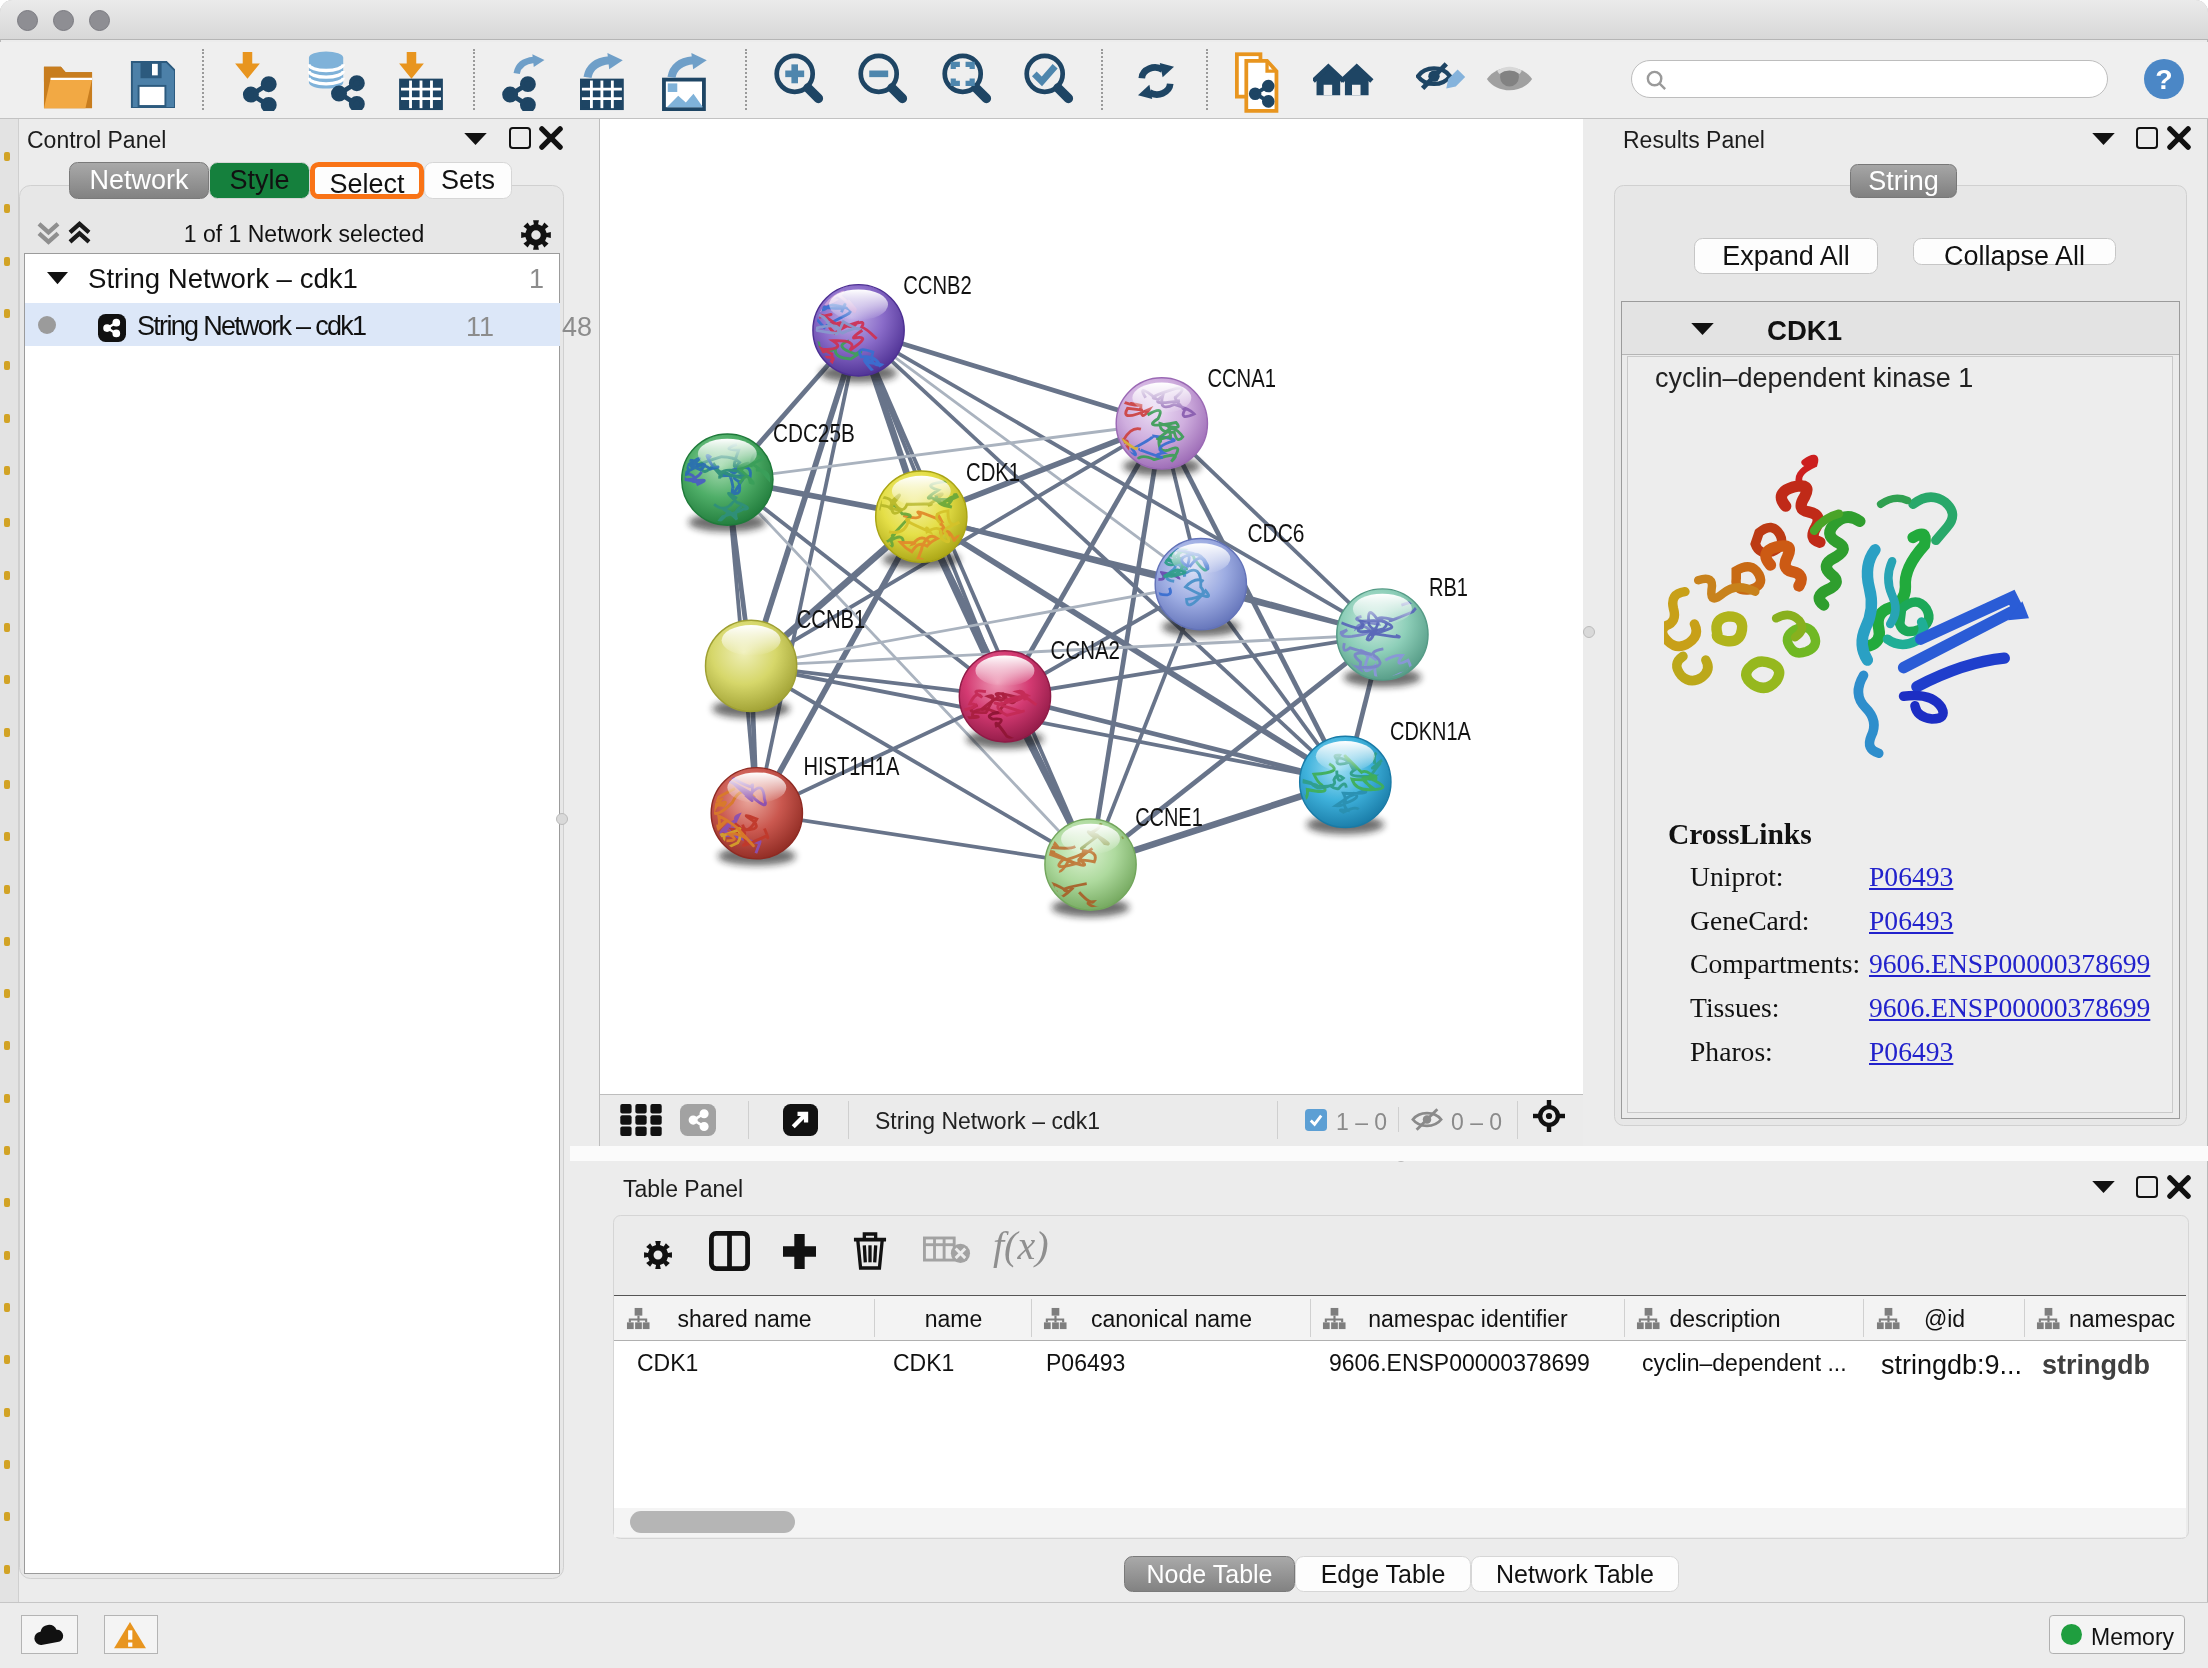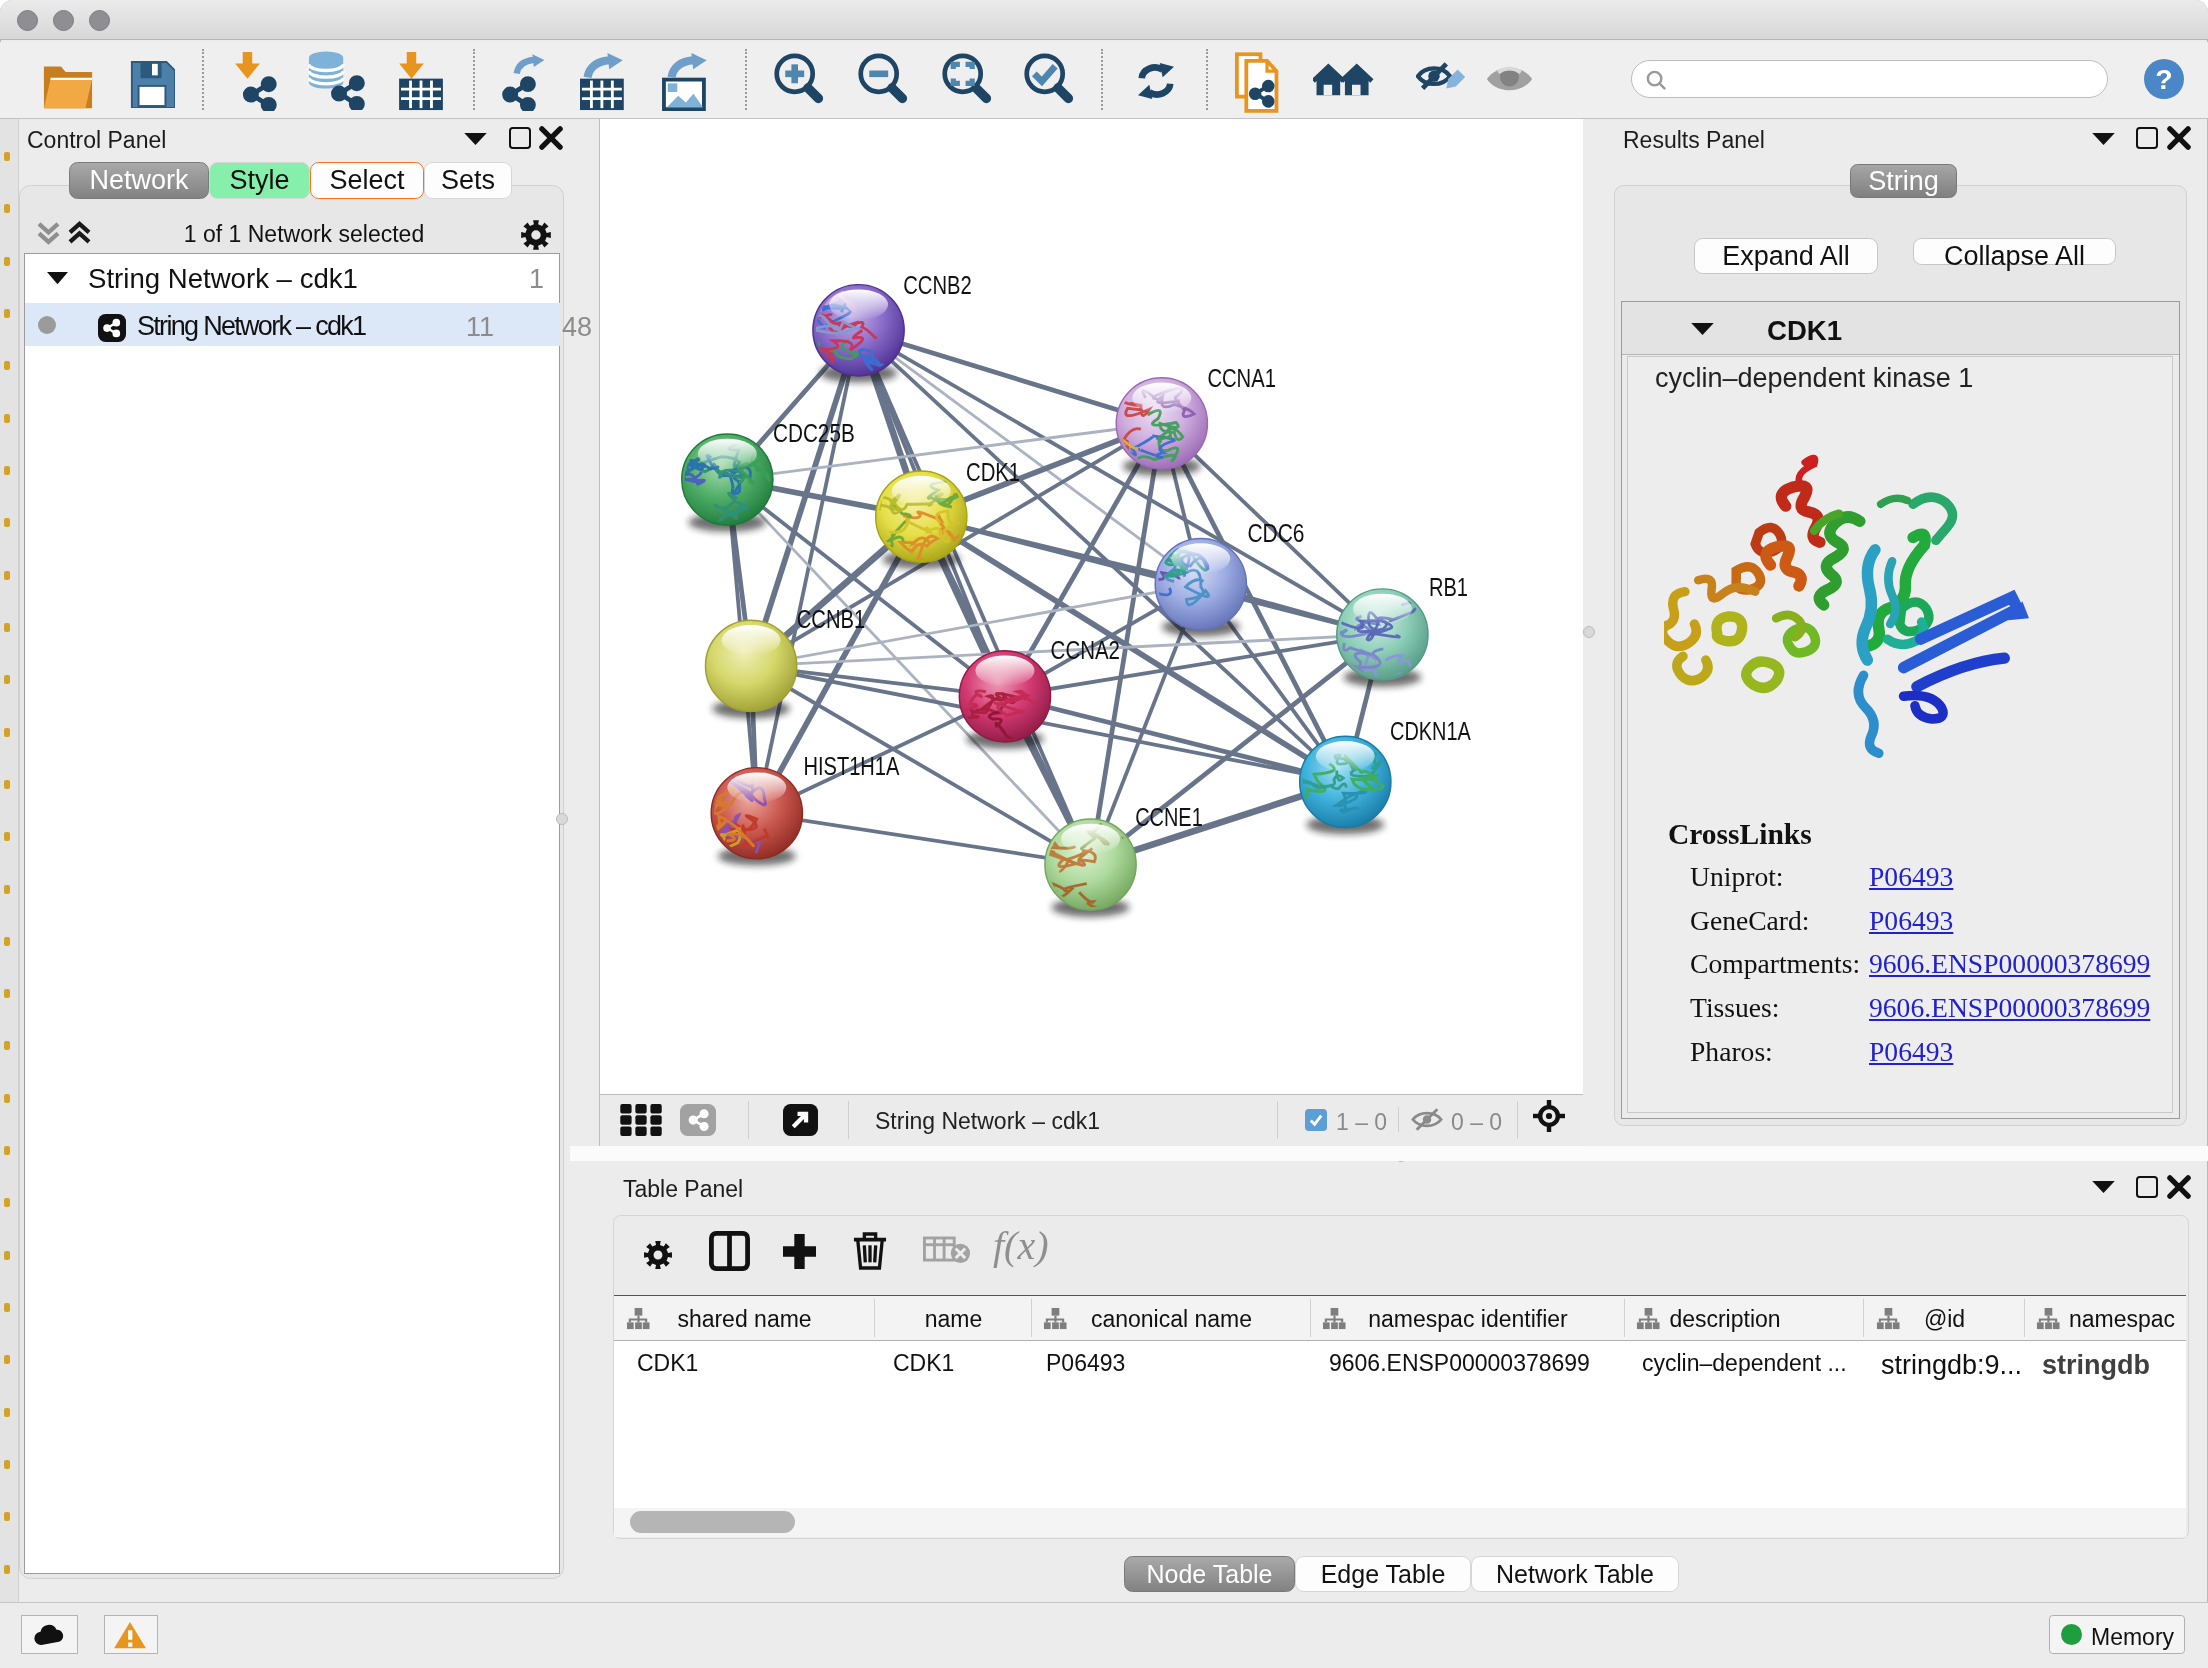--- a/index.html
+++ b/index.html
@@ -238,22 +238,22 @@
 <div class="abs" style="left:27px;top:127px;font-size:23px;color:#1c1c1c;">Control Panel</div>
 <svg class="abs" style="left:463px;top:131px;" width="25" height="15" viewBox="0 0 26 16">
       <path d="M1 2 h24 l-12 13 z" fill="#111"></path>
     </svg>
 <div class="abs" style="left:509px;top:127px;width:22px;height:22px;border:2.9px solid #111;border-radius:3.8px;"></div>
 <svg class="abs" style="left:539px;top:126px;" width="24" height="24" viewBox="0 0 25 25">
       <path d="M3 3 L22 22 M22 3 L3 22" stroke="#111" stroke-width="5.5" stroke-linecap="round"></path>
     </svg>
 <div class="abs" style="left:19px;top:185px;width:545px;height:1394px;background:#e7e7e7;border:1px solid #d0d0d0;border-radius:11.4px;"></div>
 <div class="abs" style="left:69px;top:162px;width:140px;height:37px;background:linear-gradient(#a9a9a9,#828282);border:1px solid #7a7a7a;border-radius:8.6px;color:#fff;font-size:27px;text-align:center;line-height:35px;z-index:5;">Network</div>
-<div class="abs" style="left:209px;top:162px;width:101px;height:37px;background:#86efac;border:1px solid #d6d6d6;border-radius:8.6px;color:#111;font-size:27px;text-align:center;line-height:35px;z-index:4;">Style</div>
-<div class="abs" style="left:310px;top:162px;width:114px;height:37px;background:#fdfdfd;border:1px solid #f97316;border-radius:8.6px;color:#111;font-size:27px;text-align:center;line-height:35px;z-index:4;">Select</div>
+<div class="abs" style="left:209px;top:162px;width:101px;height:37px;background:#15803d;border:1px solid #d6d6d6;border-radius:8.6px;color:#111;font-size:27px;text-align:center;line-height:35px;z-index:4;">Style</div>
+<div class="abs" style="left:310px;top:162px;width:114px;height:37px;background:#fdfdfd;border:5px solid #f97316;border-radius:8.6px;color:#111;font-size:27px;text-align:center;line-height:35px;z-index:4;">Select</div>
 <div class="abs" style="left:424px;top:162px;width:88px;height:37px;background:#fdfdfd;border:1px solid #d6d6d6;border-radius:8.6px;color:#111;font-size:27px;text-align:center;line-height:35px;z-index:4;">Sets</div>
 
 <svg class="abs" style="left:36px;top:220px;" width="25" height="28.5" viewBox="0 0 26 30">
       <g fill="none" stroke="#8f8f8f" stroke-width="4.5">
         <path d="M3 4 l10 9 10-9"></path>
         <path d="M3 14 l10 9 10-9"></path>
       </g>
     </svg>
 <svg class="abs" style="left:67px;top:220px;" width="25" height="28.5" viewBox="0 0 26 30">
       <g fill="none" stroke="#1a1a1a" stroke-width="4.5">

